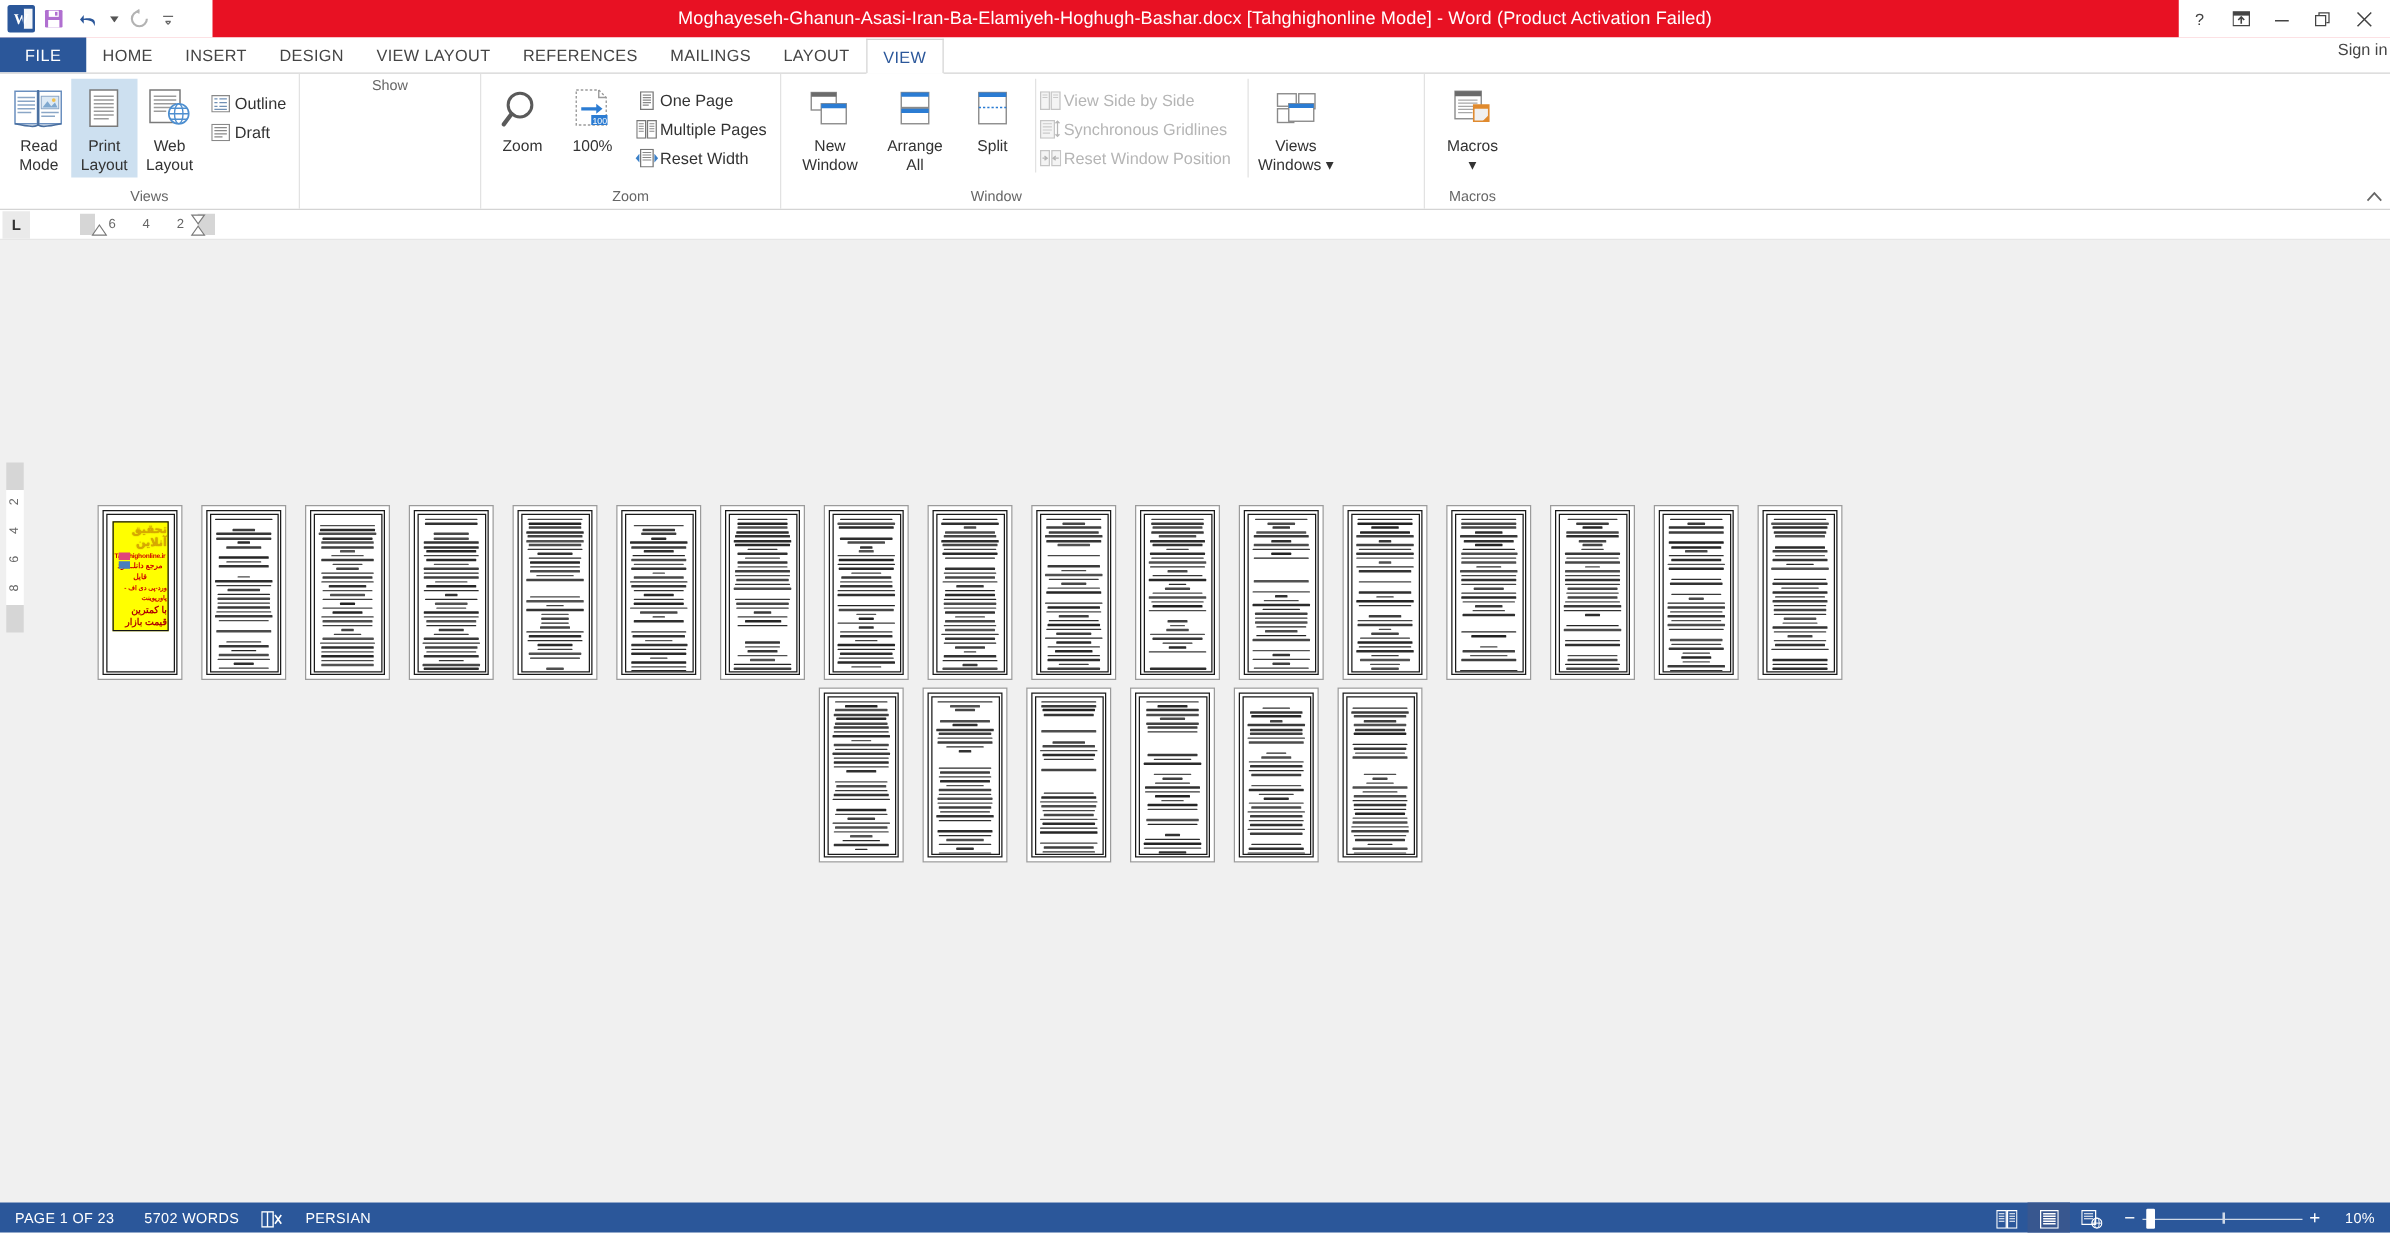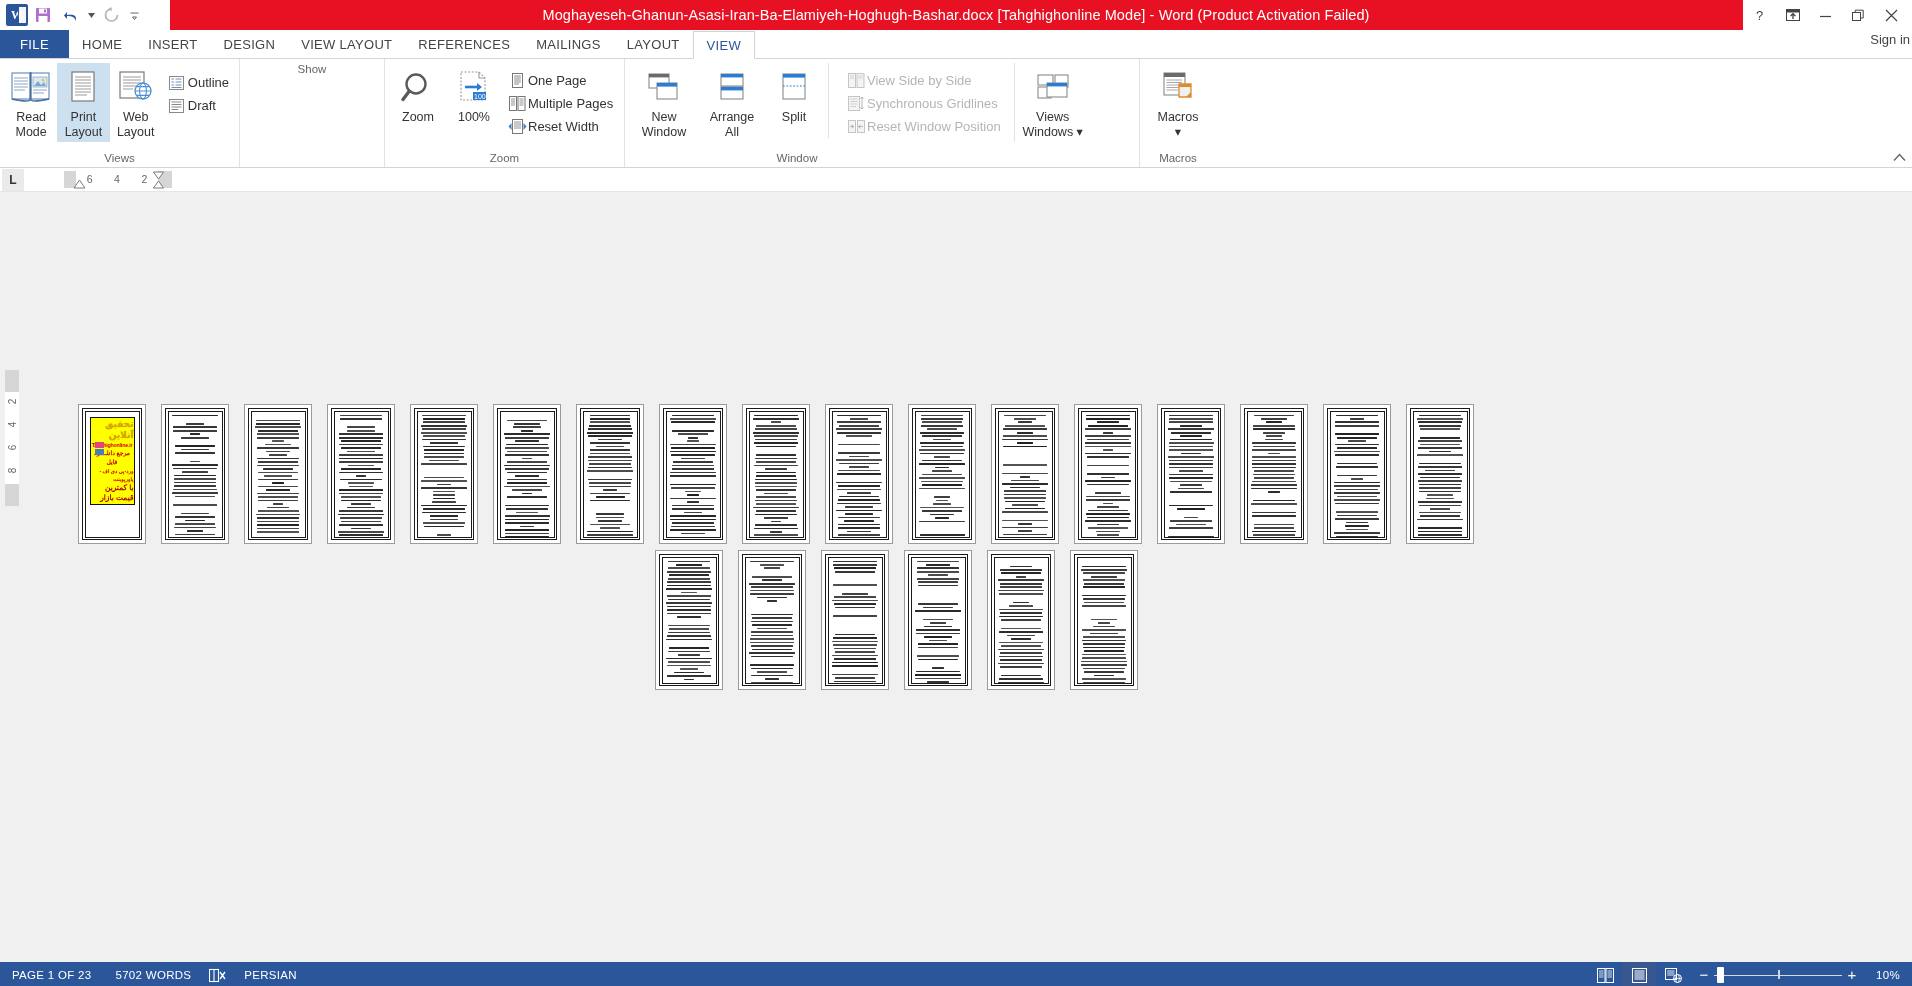--- a/index.html
+++ b/index.html
@@ -633,21 +633,21 @@
         <span class="glyph">
           <svg width="34" height="34" viewBox="0 0 34 34">
             <rect x="6" y="3" width="22" height="25" fill="#fff" stroke="#8a8a8a" stroke-width="1.1"></rect>
             <rect x="6" y="3" width="22" height="3.6" fill="#2b7cd3"></rect>
             <path d="M6 15 H28" stroke="#2b7cd3" stroke-width="1.2" stroke-dasharray="1.8 1.6"></path>
           </svg>
         </span>
         <span>Split</span>
       </div>
 
-      <div style="display:flex;flex-direction:column;padding-top:6px;margin-left:6px;border-left:1px solid #e2e2e2;padding-left:16px;">
+      <div style="display:flex;flex-direction:column;padding-top:6px;margin-left:6px;border-left:1px solid #e2e2e2;padding-left:0;">
         <div class="smallitem disabled">
           <span class="ic">
             <svg width="17" height="15" viewBox="0 0 17 15">
                 <rect x="0.5" y="0.5" width="7" height="14" fill="#f4f4f4" stroke="#c5c5c5"></rect>
                 <rect x="9" y="0.5" width="7" height="14" fill="#f4f4f4" stroke="#c5c5c5"></rect>
                 <path d="M2 3 H6 M2 5 H6 M10.5 3 H14.5 M10.5 5 H14.5" stroke="#c9c9c9" stroke-width=".9"></path>
               </svg>
           </span>
           <span>View Side by Side</span>
         </div>

